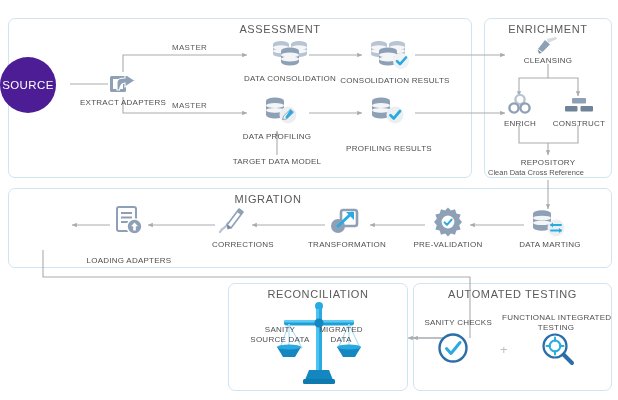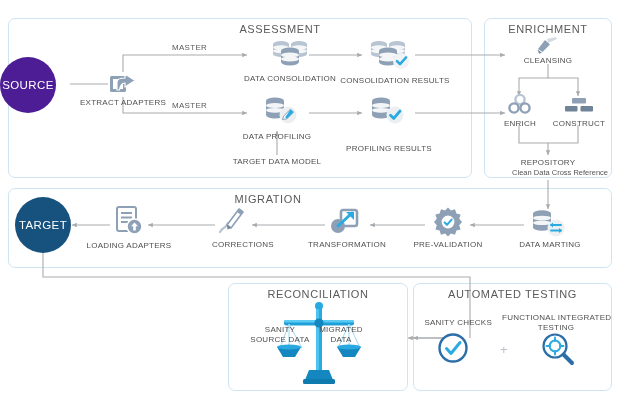--- a/index.html
+++ b/index.html
@@ -41,21 +41,21 @@
     white-space:nowrap;
   }
   .circle{
     position:absolute;border-radius:50%;
     display:flex;align-items:center;justify-content:center;
     color:#ffffff;font-size:11.5px;letter-spacing:.4px;
   }
   .icon{position:absolute;}
   svg{display:block;overflow:visible;}
   .sub-label{
-    position:absolute;font-size:7.5px;color:#555;white-space:nowrap;text-align:right;
+    position:absolute;font-size:7.5px;color:#555;white-space:nowrap;text-align:left;
   }
   .plus-sign{
     position:absolute;font-size:13px;color:#b9c2c9;line-height:1;
   }
 </style>
 </head>
 <body>
 
 <div id="canvas">
 
@@ -114,21 +114,20 @@
 
       <path d="M43,250 L43,277 L470,277 L470,338"></path>
 
       <line x1="455" y1="338" x2="413" y2="338" marker-end="url(#ahs)"></line>
       <line x1="455" y1="338" x2="408" y2="338" marker-end="url(#ahs)"></line>
     </g>
   </svg>
 
   <div class="circle" style="left:0;top:57px;width:56px;height:56px;background:#4c1d95;">SOURCE</div>
 
-  <div class="circle" style="left:15px;top:197px;width:56px;height:56px;background:#17527f;">TARGET</div>
 
   <div class="icon" style="left:108px;top:70px;">
     <svg width="30" height="26" viewBox="0 0 30 26">
       <rect x="2" y="6" width="16" height="16" rx="1.5" fill="#8ea0b5"></rect>
       <rect x="5" y="9" width="10" height="10" fill="#ffffff"></rect>
       <path d="M9,20 L9,12 Q9,8 17,8 L17,4 L27,10.5 L17,17 L17,13 Q12.5,13 11.5,20 z" fill="#8ea0b5" stroke="#ffffff" stroke-width="1.1"></path>
     </svg>
   </div>
   <div class="node-label" style="left:78px;top:98px;width:90px;">EXTRACT ADAPTERS</div>
 
@@ -320,21 +319,21 @@
       <rect x="4" y="1" width="19" height="24" rx="2" fill="#ffffff" stroke="#8ea0b5" stroke-width="2"></rect>
       <g fill="#8ea0b5">
         <rect x="8" y="6" width="11" height="2"></rect>
         <rect x="8" y="10.5" width="11" height="2"></rect>
         <rect x="8" y="15" width="7" height="2"></rect>
       </g>
       <circle cx="21.5" cy="20.5" r="7.5" fill="#8ea0b5" stroke="#ffffff" stroke-width="1.6"></circle>
       <path d="M21.5,16.5 L25,20.3 L22.8,20.3 L22.8,24.5 L20.2,24.5 L20.2,20.3 L18,20.3 z" fill="#ffffff"></path>
     </svg>
   </div>
-  <div class="node-label" style="left:84px;top:241px;width:90px;">LOADING ADAPTERS</div>
+  <div class="node-label" style="left:84px;top:256px;width:90px;">LOADING ADAPTERS</div>
 
   <div class="icon" style="left:276px;top:300px;">
     <svg width="86" height="86" viewBox="0 0 86 86">
       <circle cx="43" cy="6" r="4" fill="#29abe2"></circle>
       <rect x="40" y="9" width="6" height="68" fill="#29abe2"></rect>
       <rect x="40" y="9" width="3" height="68" fill="#4cc4f0"></rect>
       <rect x="8" y="20" width="70" height="5.5" rx="2.5" fill="#1e9fd8"></rect>
       <rect x="8" y="20" width="70" height="2.6" rx="1.3" fill="#5ccbf4"></rect>
       <circle cx="43" cy="23" r="4.6" fill="#1487c0"></circle>
 

